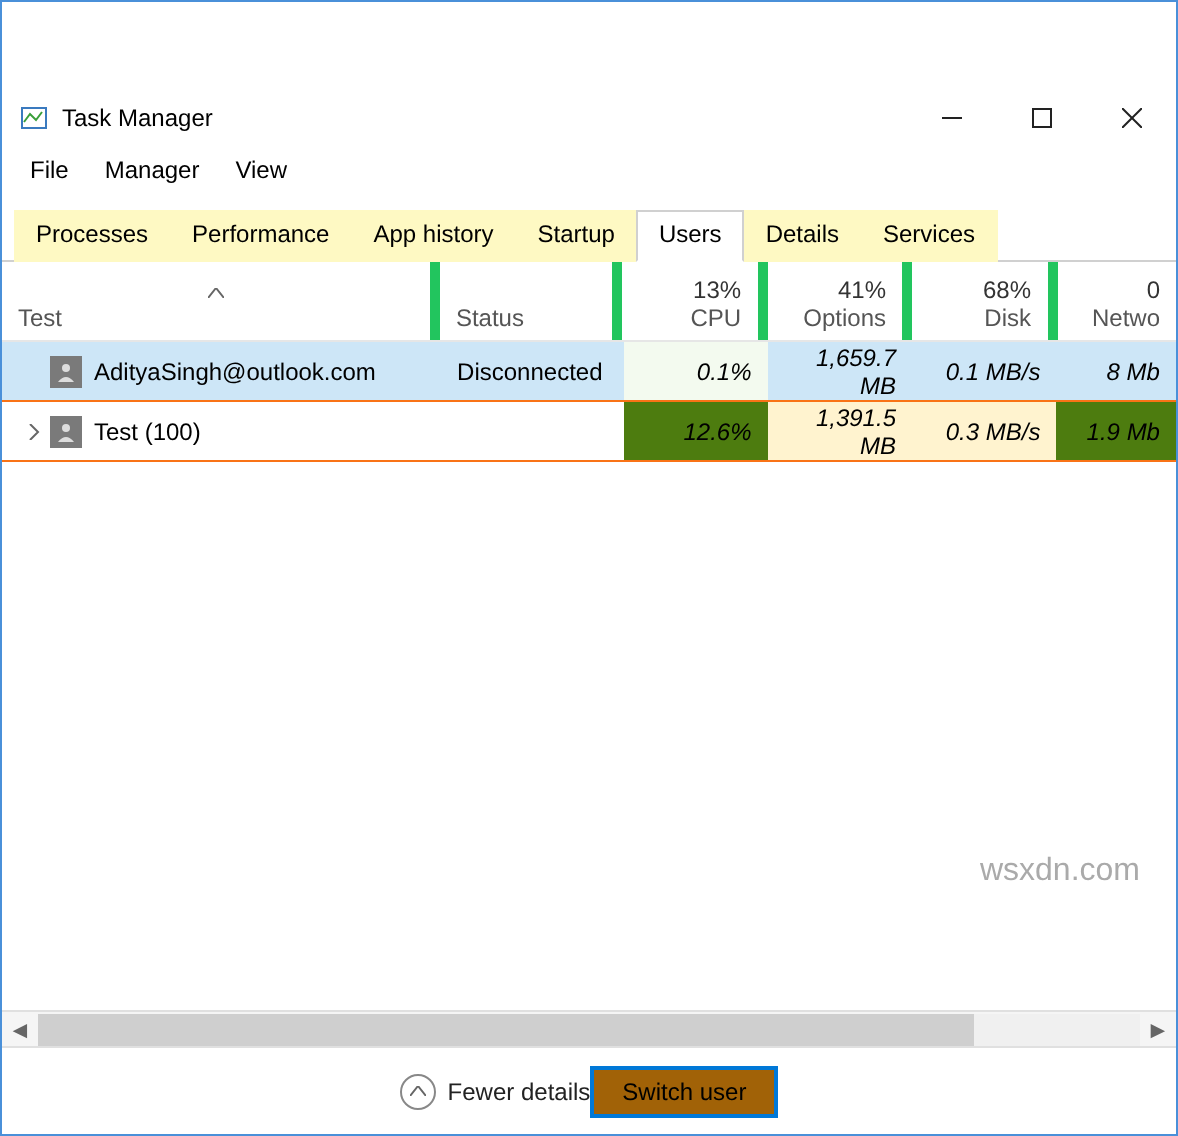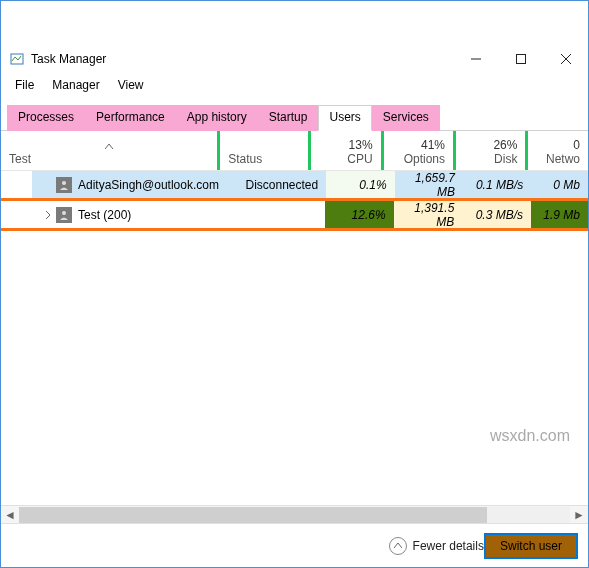--- a/index.html
+++ b/index.html
@@ -4,47 +4,47 @@
   <style>
     * { box-sizing: border-box; margin: 0; padding: 0; font-family: "Segoe UI", Tahoma, sans-serif; font-size: 12px; }
     body { width: 589px; height: 568px; background: #fff; border: 1px solid #4a90d9; display: flex; flex-direction: column; }
     .titlebar { height: 30px; display: flex; align-items: center; padding: 0 0 0 8px; background: #fff; margin-top: 43px; }
     .titlebar .icon { width: 16px; height: 16px; margin-right: 6px; display:flex; align-items:center; justify-content:center; }
     .titlebar .title { flex: 1; }
     .winbtn { width: 45px; height: 30px; display: flex; align-items: center; justify-content: center; color:#222; }
     .menubar { height: 22px; display: flex; align-items: center; padding: 0 6px; gap: 2px; }
     .menubar span { padding: 2px 8px; }
     .tabs { display: flex; border-bottom: 1px solid #d0d0d0; padding: 8px 6px 0 6px; gap: 0; }
-    .tab { padding: 4px 10px 6px 10px; border: 1px solid transparent; border-bottom: none; position: relative; top: 1px; background:#f9a8d4; }
+    .tab { padding: 4px 10px 6px 10px; border: 1px solid transparent; border-bottom: none; position: relative; top: 1px; background:#fef9c3; }
     .tab.active { border-color: #d0d0d0; background: #fff; border-bottom: 1px solid #fff; }
     .grid { flex: 1; overflow: hidden; display: flex; flex-direction: column; }
     .ghead, .grow { display: flex; align-items: stretch; }
     .ghead { height: 40px; border-bottom: 1px solid #e6e6e6; }
-    .gcell { border-right: 3px solid #22c55e; display: flex; flex-direction: column; justify-content: flex-end; padding: 4px 8px 4px 8px; color:#555; }
+    .gcell { border-right: 5px solid #22c55e; display: flex; flex-direction: column; justify-content: flex-end; padding: 4px 8px 4px 8px; color:#555; }
     .gcell.right { align-items: flex-end; }
     .gcell .pct { color:#333; }
     .gcell .lbl { color:#555; }
     .col-user { width: 244px; }
     .col-status { width: 100px; }
     .col-num { width: 79px; text-align: right; }
     .col-last { width: 65px; }
     .sort { display:flex; align-items:center; justify-content:center; height:12px; }
-    .grow { height: 30px; border-bottom: 3px solid #f97316; padding-left: 31px; }
+    .grow { height: 30px; border-bottom: 1px solid #f97316; }
     .rcell { padding: 0 8px; display:flex; align-items:center; height:100%; }
     .rcell.right { justify-content: flex-end; font-style: italic; }
     .row-selected .rcell { background: #cde6f7; }
     .row-hot .rcell.hot { background: #4d7c0f; }
     .row-hot .rcell.warn { background: #fff3cf; }
     .expander { width:16px; display:inline-flex; justify-content:center; color:#666; }
     .usericon { width:16px; height:16px; background:#7a7a7a; margin-right:6px; display:inline-flex; align-items:center; justify-content:center; color:#fff; font-size:9px; }
     .scroll { height: 18px; border-top:1px solid #e0e0e0; display:flex; align-items:center; background:#f5f5f5; }
     .scroll .arrow { width:18px; text-align:center; color:#666; }
     .scroll .track { flex:1; height:16px; background:#f0f0f0; position:relative; }
     .scroll .thumb { position:absolute; left:0; top:0; height:100%; width:85%; background:#cfcfcf; }
-    .footer { height: 44px; border-top:1px solid #e0e0e0; display:flex; align-items:center; padding: 0 10px; justify-content:flex-end; }
+    .footer { height: 44px; border-top:1px solid #e0e0e0; display:flex; align-items:center; padding: 0 10px; justify-content:center; }
     .fewer { display:flex; align-items:center; gap:6px; color:#222; }
     .circle { width:18px; height:18px; border:1px solid #888; border-radius:50%; display:flex; align-items:center; justify-content:center; color:#555; font-size:10px; }
     .switchbtn { border:2px solid #0078d7; background:#a16207; padding: 4px 14px; }
     .watermark { position:absolute; right:18px; bottom:60px; font-size:16px; color:#aaa; pointer-events:none; }
     .gridbody { flex:1; position:relative; }
   </style>
 </head>
 <body>
 
 <div class="titlebar">
@@ -78,20 +78,21 @@
   <span>Manager</span>
   <span>View</span>
 </div>
 
 <div class="tabs">
   <div class="tab">Processes</div>
   <div class="tab">Performance</div>
   <div class="tab">App history</div>
   <div class="tab">Startup</div>
   <div class="tab active">Users</div>
+  <div class="tab">Details</div>
   <div class="tab">Services</div>
 </div>
 
 <div class="grid">
   <div class="ghead">
     <div class="gcell col-user">
       <div class="sort">
           <svg width="8" height="5">
             <polyline points="0,5 4,0 8,5" fill="none" stroke="#666" stroke-width="1"></polyline>
           </svg>
@@ -103,21 +104,21 @@
     </div>
     <div class="gcell col-num right">
       <span class="pct">13%</span>
       <span class="lbl">CPU</span>
     </div>
     <div class="gcell col-num right">
       <span class="pct">41%</span>
       <span class="lbl">Options</span>
     </div>
     <div class="gcell col-num right">
-      <span class="pct">26%</span>
+      <span class="pct">68%</span>
       <span class="lbl">Disk</span>
     </div>
     <div class="gcell col-last right" style="border-right:none;">
       <span class="pct">0</span>
       <span class="lbl">Netwo</span>
     </div>
   </div>
 
   <div class="gridbody">
 
@@ -129,37 +130,37 @@
               <circle cx="5" cy="3" r="2" fill="#ddd"></circle>
               <path d="M1 10 Q5 5 9 10" fill="#ddd"></path>
             </svg>
           </span>
         <span>AdityaSingh@outlook.com</span>
       </div>
       <div class="rcell col-status">Disconnected</div>
       <div class="rcell col-num right light" style="background:#f3faef;">0.1%</div>
       <div class="rcell col-num right">1,659.7 MB</div>
       <div class="rcell col-num right">0.1 MB/s</div>
-      <div class="rcell col-last right">0 Mb</div>
+      <div class="rcell col-last right">8 Mb</div>
     </div>
 
     <div class="grow row-hot">
       <div class="rcell col-user">
         <span class="expander">
             <svg width="8" height="8">
               <polyline points="2,0 6,4 2,8" fill="none" stroke="#666" stroke-width="1"></polyline>
             </svg>
           </span>
         <span class="usericon">
             <svg width="10" height="10" viewBox="0 0 10 10">
               <circle cx="5" cy="3" r="2" fill="#ddd"></circle>
               <path d="M1 10 Q5 5 9 10" fill="#ddd"></path>
             </svg>
           </span>
-        <span>Test (200)</span>
+        <span>Test (100)</span>
       </div>
       <div class="rcell col-status"></div>
       <div class="rcell col-num right hot">12.6%</div>
       <div class="rcell col-num right warn">1,391.5 MB</div>
       <div class="rcell col-num right warn">0.3 MB/s</div>
       <div class="rcell col-last right hot">1.9 Mb</div>
     </div>
     <span class="watermark">wsxdn.com</span>
   </div>
 

